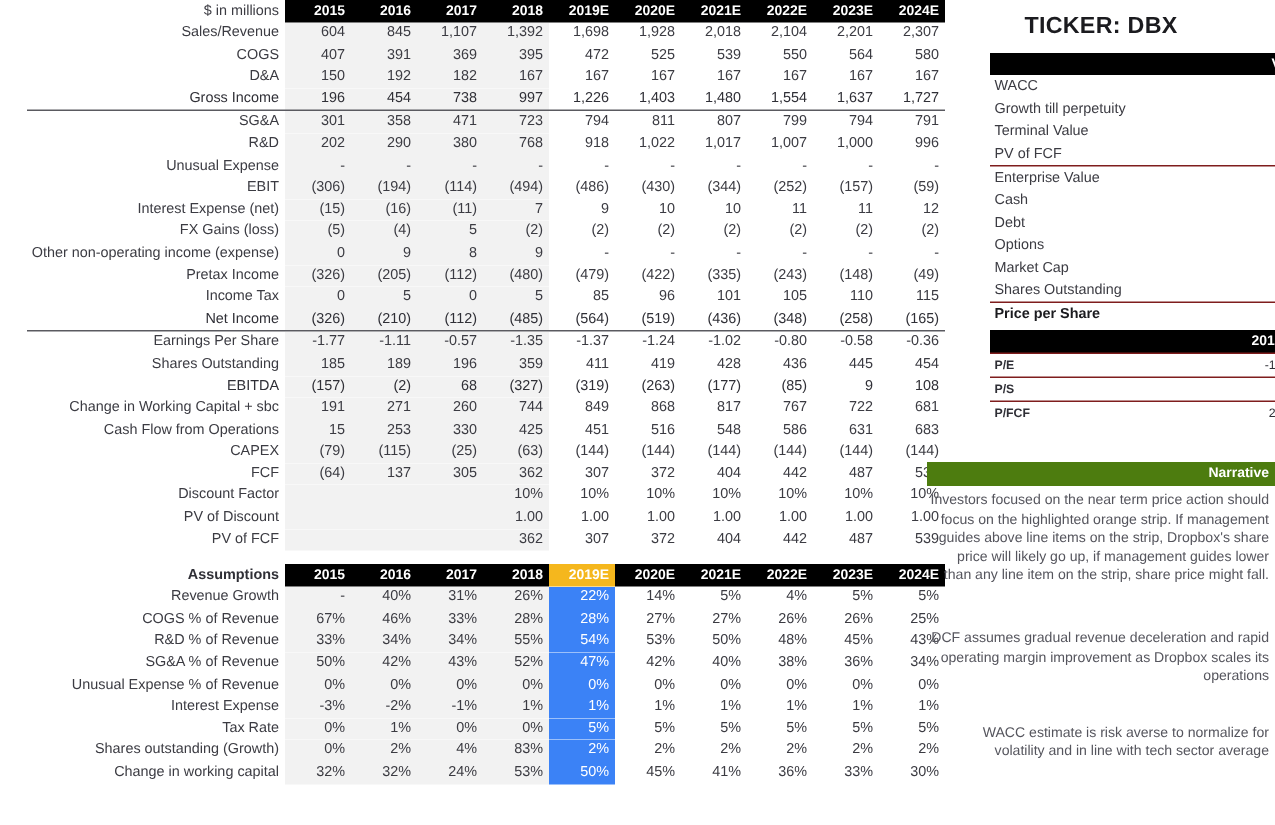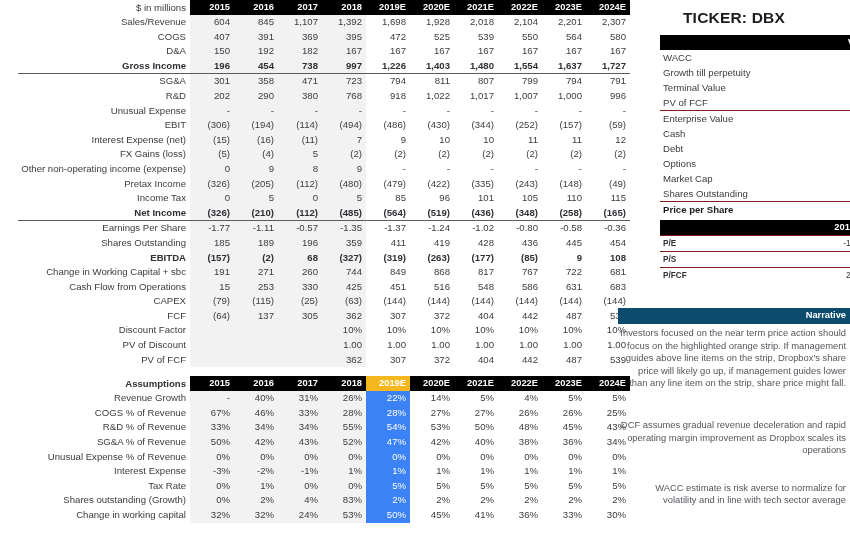--- a/index.html
+++ b/index.html
@@ -56,21 +56,21 @@
     font-weight: normal;
     font-size: 9.6px;
   }
   tr.hdr th.hl, tr.hdr td.hl { background: #f5b71d; color: #ffffff; }
   tr.hdr td.lbl.assum { font-weight: bold; color: #2f2f36; }
 
   
   td.hist { background: #f2f2f2; }
   td.hl   { background: #3b82f6; color: #ffffff; font-weight: bold; }
 
-  tr.bold td { font-weight: bold; color: #2f2f36; }
+  tr.bold td { font-weight: normal; color: #2f2f36; }
   tr.ruleTop td { border-top: 1px solid #5a5a60; }
   tr.spacer td { height: 9px; line-height: 9px; background: #ffffff !important; border: none; }
   tr.spacer td.hist { background: #f2f2f2; }
 
   
   #right {
     position: absolute; left: 618px; top: 0; width: 232px; height: 490px;
   }
   #ticker {
     text-align: center;
@@ -100,21 +100,21 @@
     background: #000000; color: #ffffff; font-weight: bold;
     font-size: 9.3px;
   }
   table.val tr.band td.k { background: #000000; }
   table.val tr.line td { border-top: 1px solid #7f1d1d; }
   table.val tr.strong td { font-weight: bold; color: #1b1b1f; }
   table.val tr.ratio td { font-size: 8.2px; font-weight: bold; color: #2f2f36; }
   table.val tr.ratio td.v { font-weight: normal; }
 
   .narr-head {
-    background: #0c4a6e; color: #ffffff; font-weight: bold;
+    background: #4d7c0f; color: #ffffff; font-weight: bold;
     font-size: 9.3px; text-align: right; padding: 1px 4px 2px 0;
     height: 13px; line-height: 13px;
   }
   .narr-body {
     font-size: 9.4px; text-align: right; line-height: 12.6px;
     color: #55555d; padding: 3px 4px 0 2px;
   }
   .note {
     font-size: 9.4px; text-align: right; line-height: 12.6px;
     color: #55555d; padding: 0 4px 0 2px;

